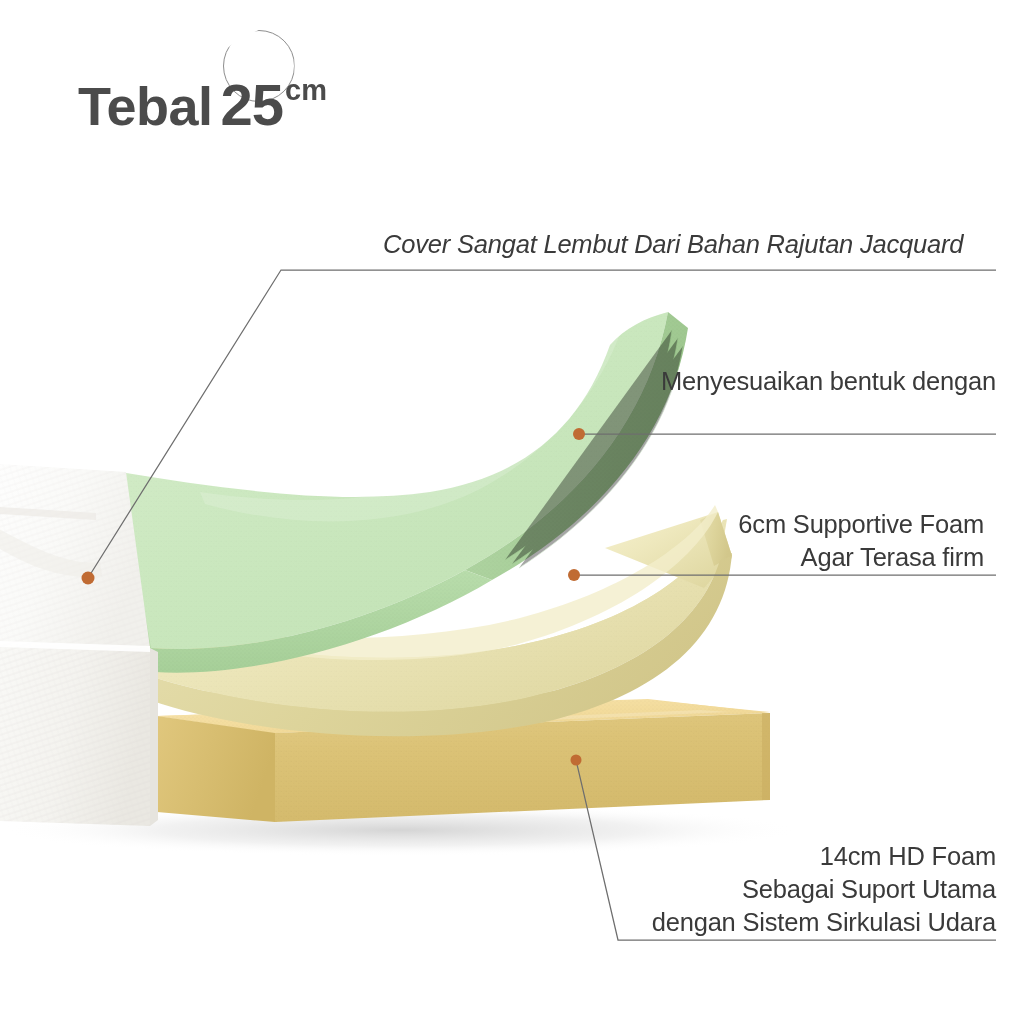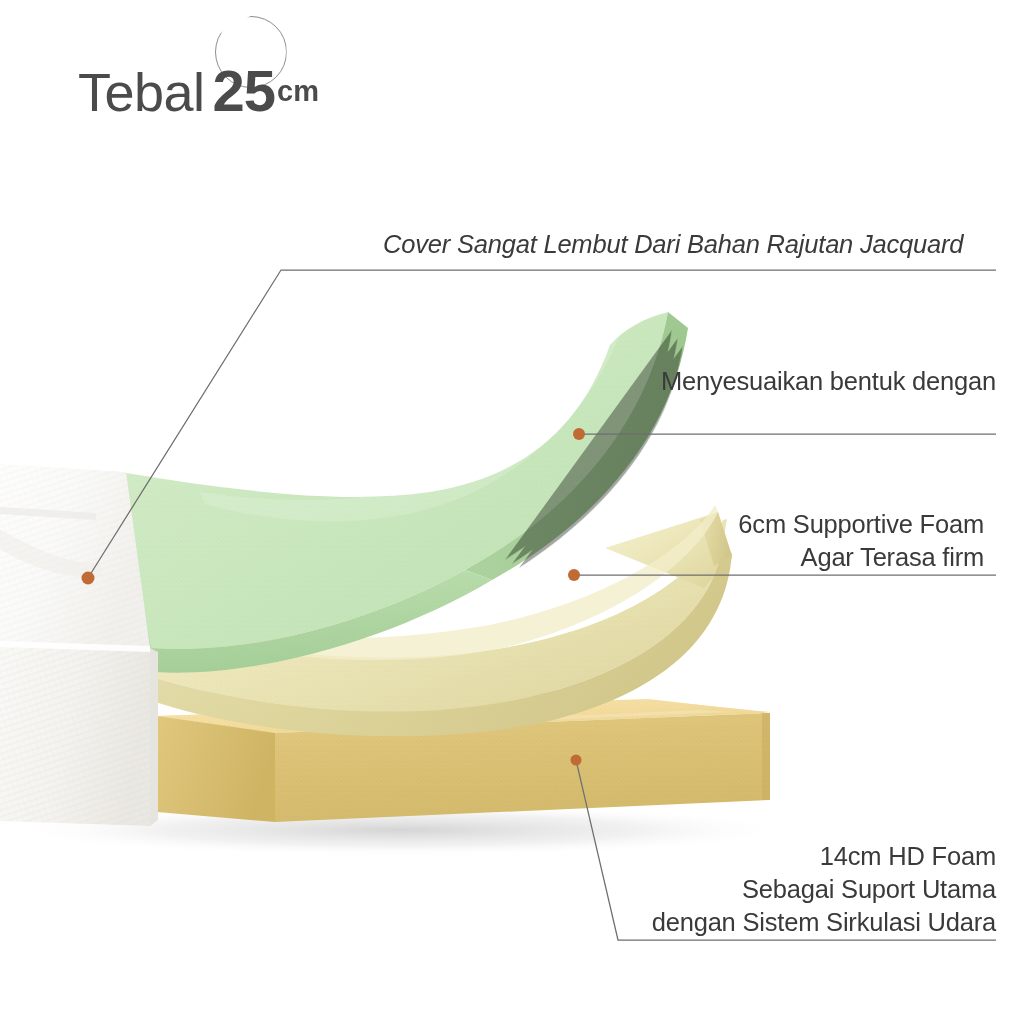--- a/index.html
+++ b/index.html
@@ -21,30 +21,31 @@
   #badge {
     position: absolute;
     left: 78px;
     top: 62px;
     height: 80px;
     display: flex;
     align-items: baseline;
   }
   #badge-word {
     font-size: 54px;
-    font-weight: 400;
+    font-weight: 700;
     color: #4b4b4b;
     letter-spacing: -0.5px;
     line-height: 1;
   }
   #badge-ring-wrap {
     position: relative;
     margin-left: 8px;
     display: flex;
-    align-items: center;
+    align-items: flex-start;
+    margin-top: 14px;
   }
   #badge-ring {
     position: absolute;
     left: 2px;
     top: -46px;
     width: 72px;
     height: 72px;
     border: 1.6px solid #8d8d8d;
     border-radius: 50%;
     box-sizing: border-box;

